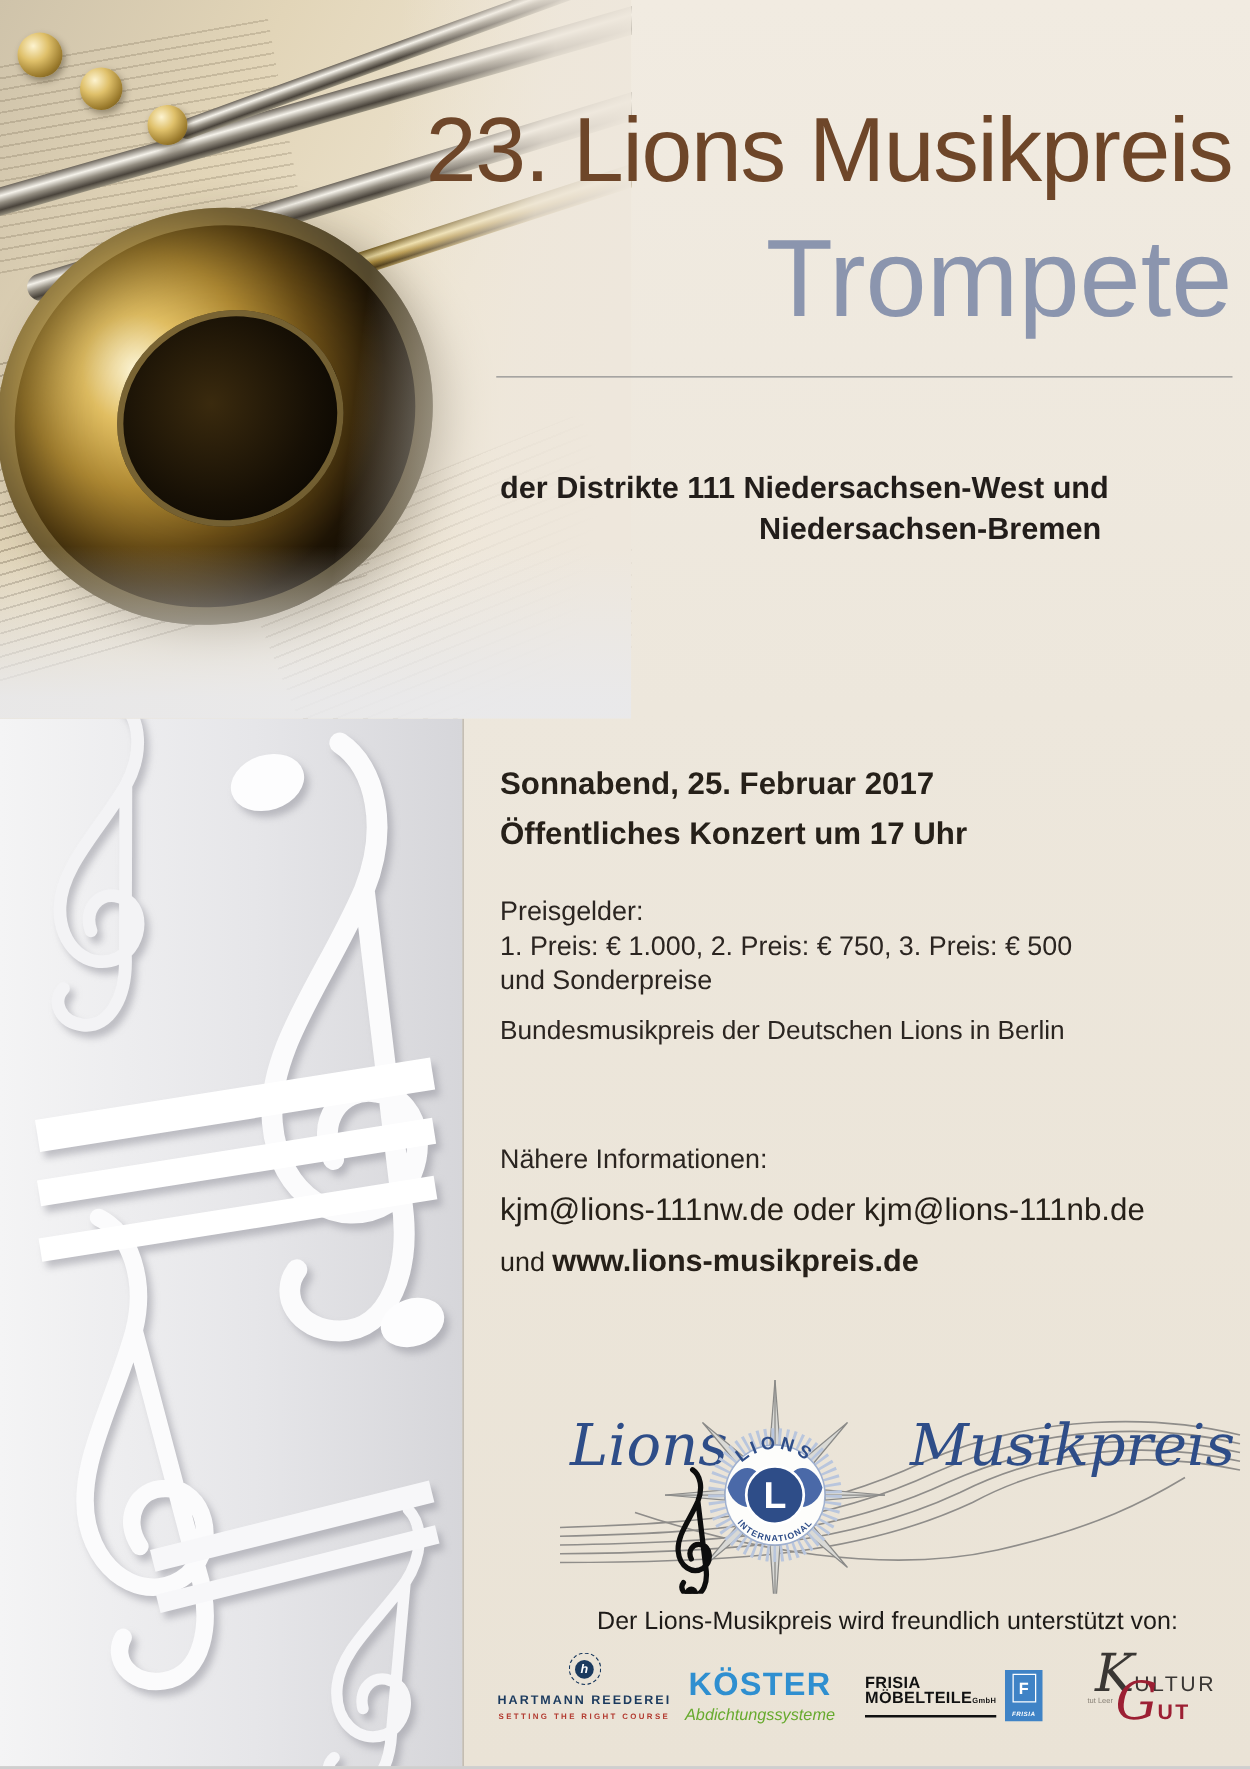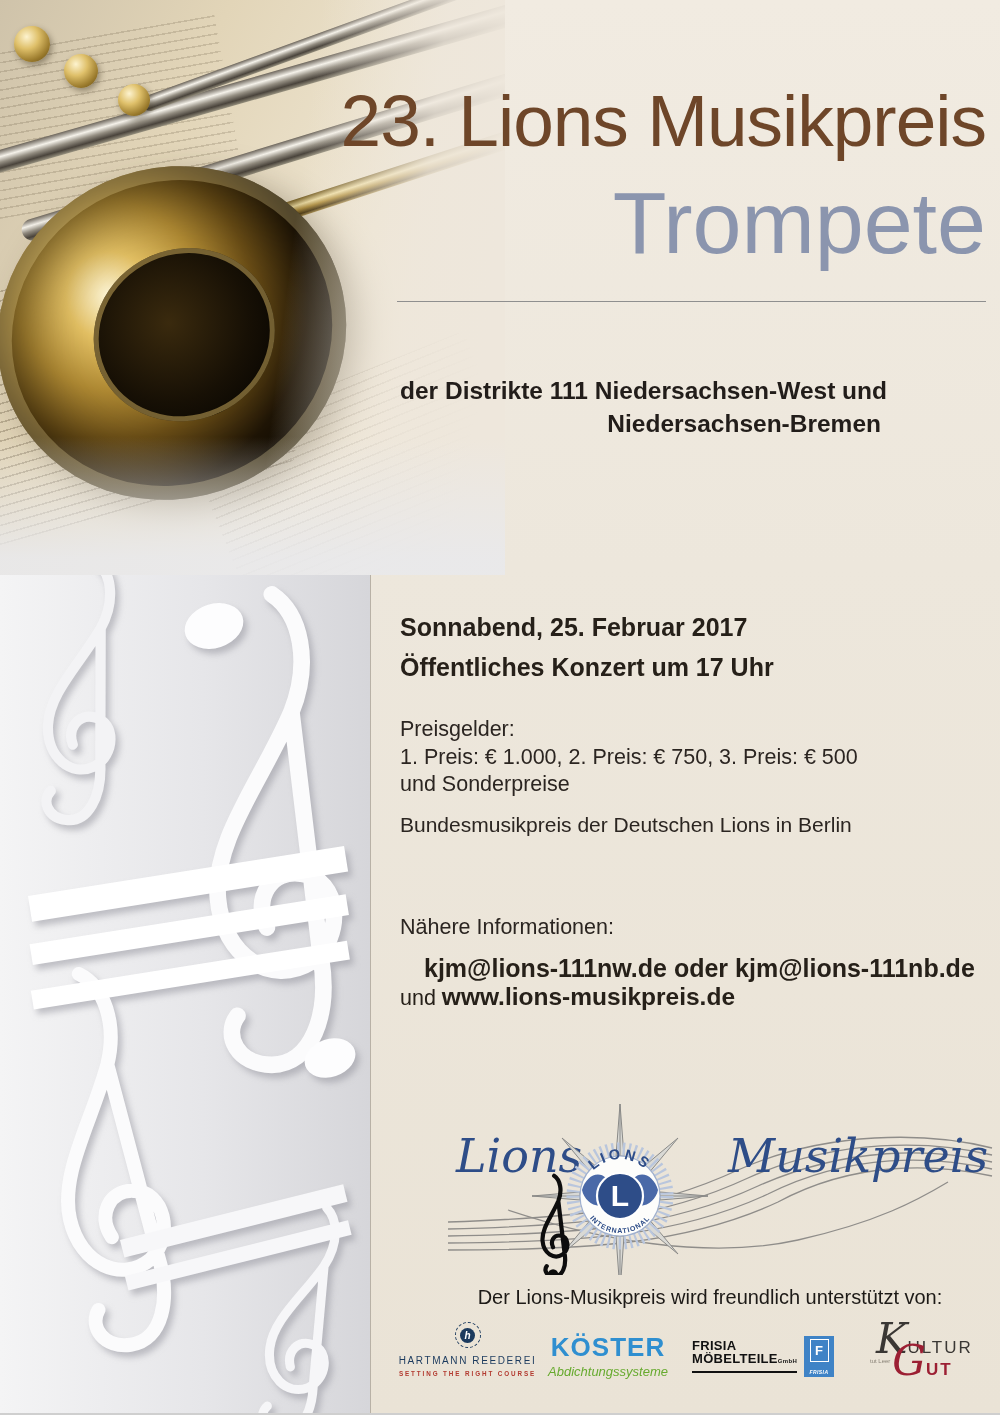--- a/index.html
+++ b/index.html
@@ -55,36 +55,36 @@
   .blk{position:absolute;left:400px;width:565px;}
   .districts{top:374px;font-size:24.5px;font-weight:700;line-height:33px;color:#221d1a;}
   .districts .l1{white-space:nowrap;}
   .districts .l2{text-align:right;padding-right:84px;}
   .venue{top:495px;font-size:25px;font-weight:700;line-height:40px;}
   .event{top:607px;font-size:25px;font-weight:700;line-height:40px;}
   .prizes{top:716px;font-size:21.5px;font-weight:400;line-height:27.5px;color:#2b2521;}
   .qual{top:811px;font-size:21px;font-weight:400;line-height:27.5px;color:#2b2521;}
   .info{top:915px;}
   .info .hd{font-size:21.5px;font-weight:400;color:#2b2521;}
-  .info .mail{font-size:25px;font-weight:700;margin-top:14px;white-space:nowrap;margin-left:24px;}
-  .info .web{font-size:21.5px;font-weight:400;}
+  .info .mail{font-size:25px;font-weight:400;margin-top:14px;white-space:nowrap;}
+  .info .web{font-size:21.5px;font-weight:400;margin-top:13px;}
   .info .web b{font-size:24.5px;font-weight:700;}
   
   .logoblock{position:absolute;left:448px;top:1090px;width:545px;height:185px;}
   
   .support{position:absolute;left:416px;top:1286px;width:588px;text-align:center;
            font-size:20px;font-weight:400;color:#1d1a17;}
   .sponsorrow{position:absolute;left:400px;top:1322px;width:588px;height:80px;}
   .sp{position:absolute;top:0;display:flex;flex-direction:column;align-items:center;}
   .sp-hartmann{left:0;width:135px;}
   .hr-ring{width:24px;height:24px;border-radius:50%;border:1.6px dashed #1b3a5e;
            display:flex;align-items:center;justify-content:center;}
   .hr-disc{width:15px;height:15px;border-radius:50%;background:#1b3a5e;color:#fff;
            font-size:10px;font-style:italic;font-weight:700;display:flex;align-items:center;justify-content:center;}
-  .hr-name{margin-top:7px;font-size:10px;font-weight:400;letter-spacing:1.6px;color:#1b3a5e;white-space:nowrap;}
+  .hr-name{margin-top:7px;font-size:10px;font-weight:700;letter-spacing:1.6px;color:#1b3a5e;white-space:nowrap;}
   .hr-tag{margin-top:4px;font-size:6.3px;font-weight:700;letter-spacing:1.9px;color:#b2392f;white-space:nowrap;}
   .sp-koester{left:148px;width:120px;padding-top:10px;}
   .ko-name{font-size:26px;font-weight:700;letter-spacing:1px;color:#2f8fd0;}
   .ko-tag{font-size:13px;font-style:italic;color:#67aa2e;margin-top:1px;}
   .sp-frisia{left:292px;width:150px;flex-direction:row;align-items:center;gap:7px;padding-top:14px;}
   .fr-text{display:flex;flex-direction:column;border-bottom:2px solid #111;padding-bottom:4px;}
   .fr-l1,.fr-l2{font-size:13px;font-weight:800;color:#111;line-height:12.5px;letter-spacing:.3px;white-space:nowrap;}
   .fr-l2 small{font-size:6px;font-weight:700;}
   .fr-icon{width:30px;height:36px;background:#3f83c6;display:flex;flex-direction:column;
            align-items:center;justify-content:space-between;padding:3px 0 2px;}

